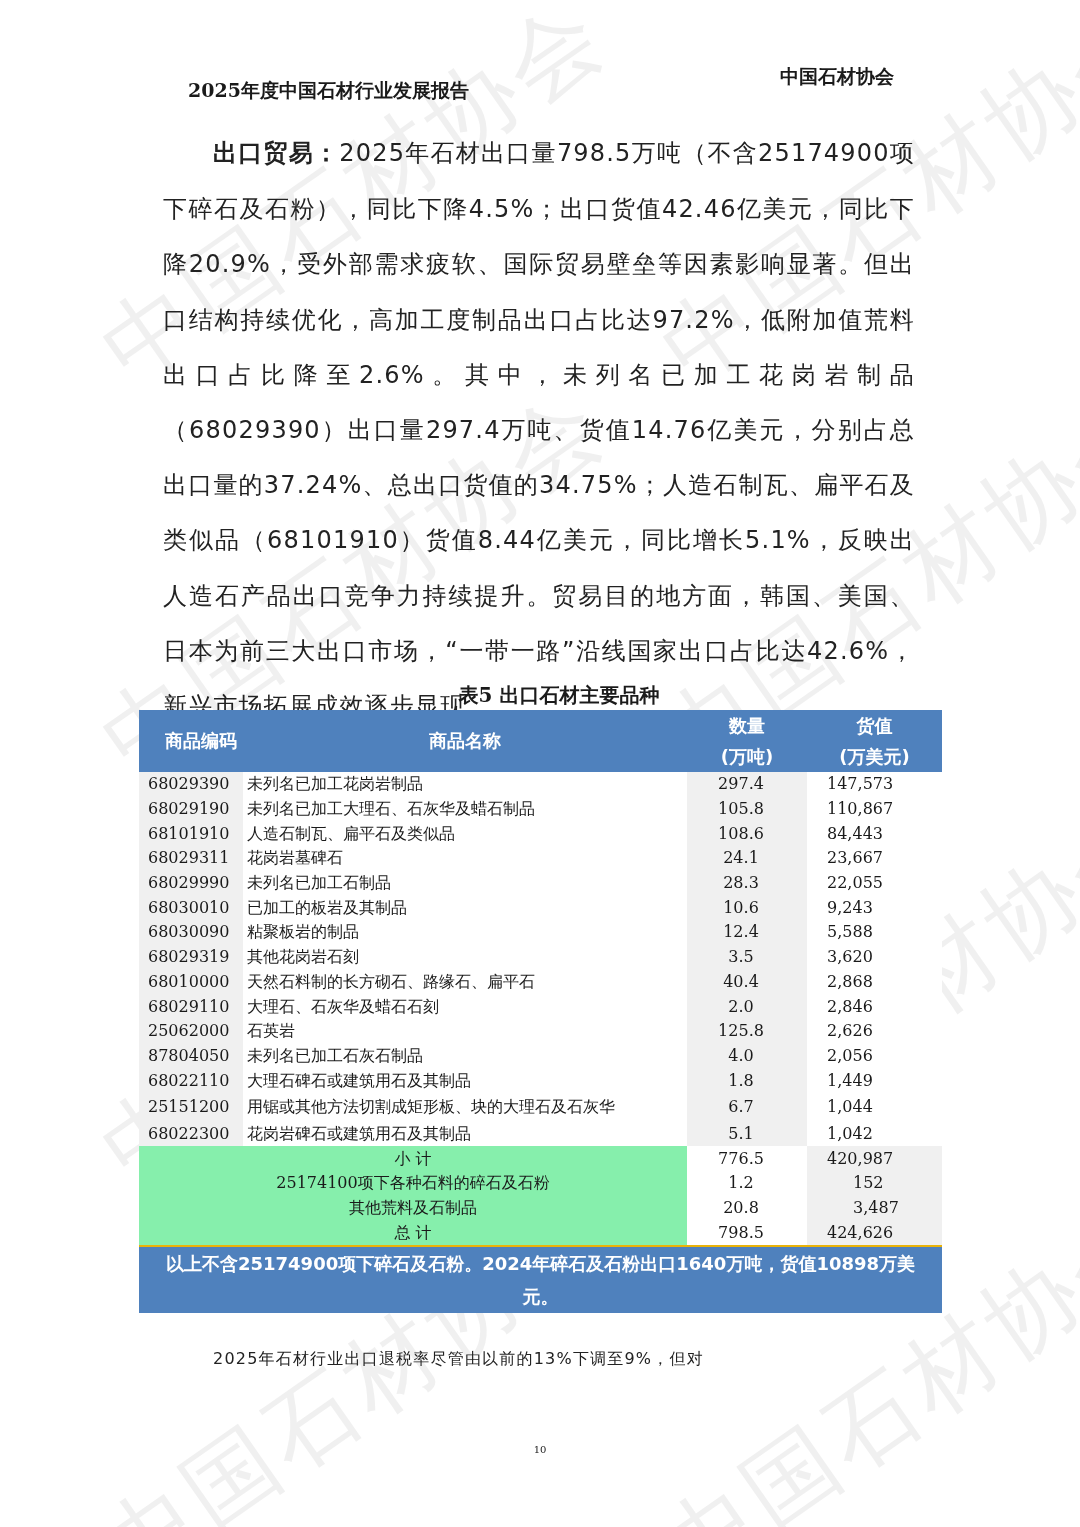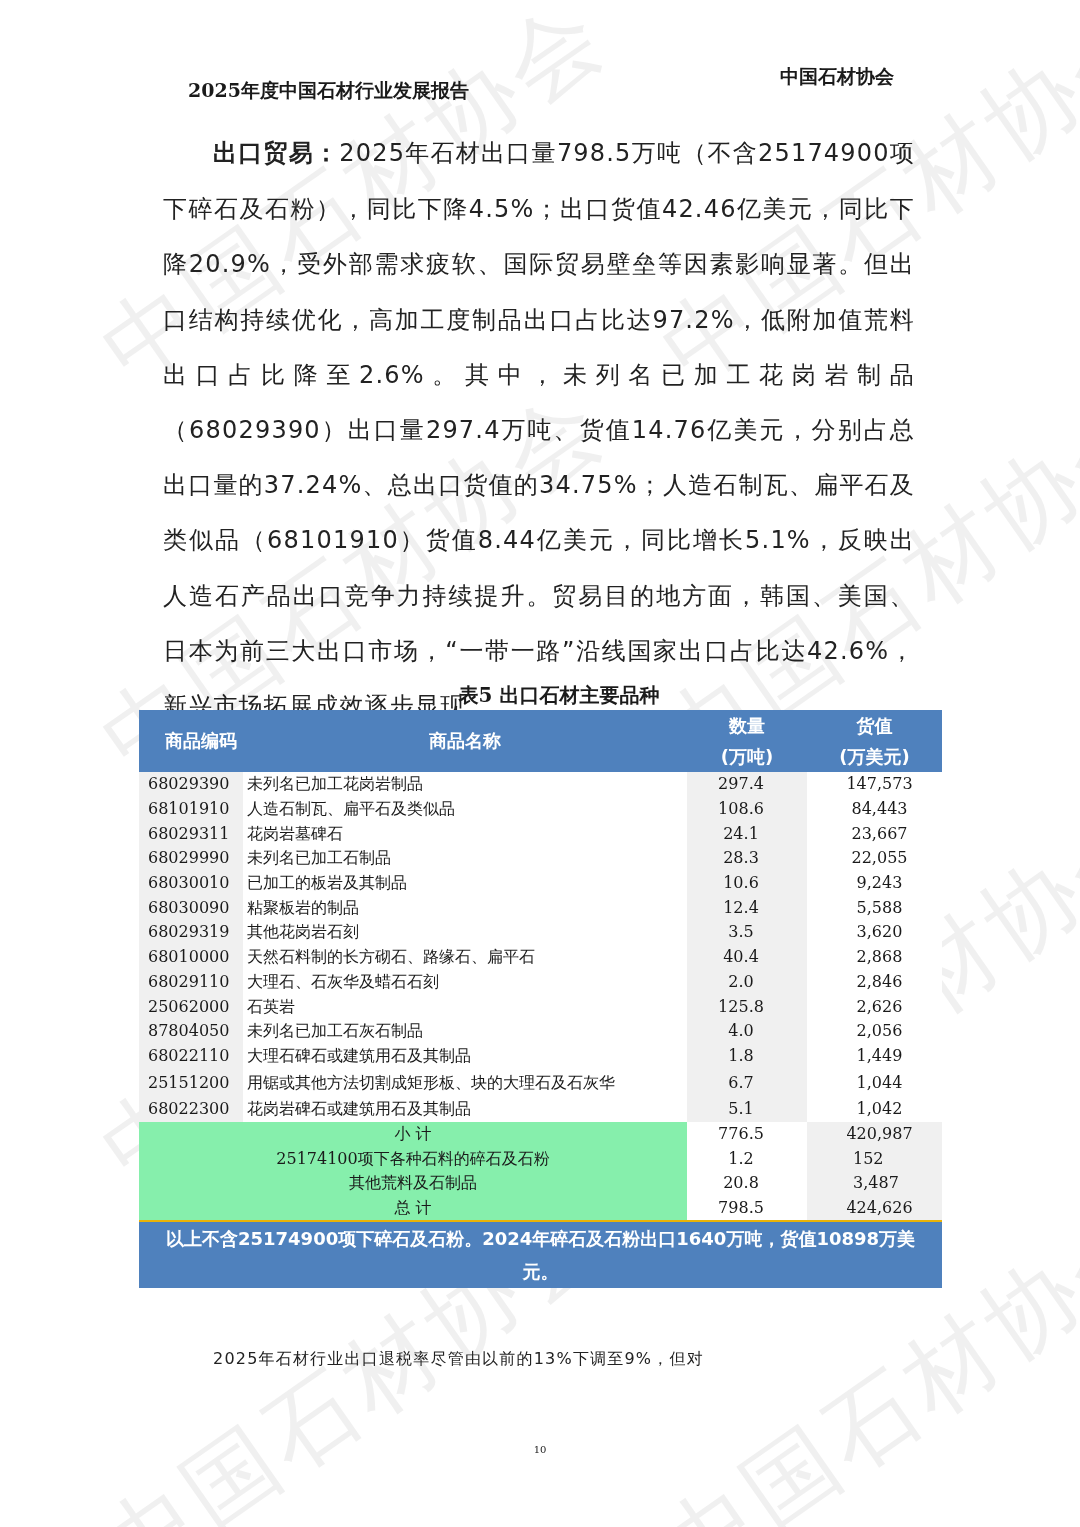--- a/index.html
+++ b/index.html
@@ -133,21 +133,21 @@
       padding-bottom: 2px;
       margin-top: 47px;
     }
     .export-table td.c-qty {
       background: #f0f0f0;
       text-align: center;
       padding-right: 16px;
     }
     .export-table td.c-val {
       background: #ffffff;
-      text-align: center;
+      text-align: left;
       padding-right: 10px;
       padding-left: 20px;
     }
     .export-table tr.sum td.c-label {
       background: #86efac;
       text-align: center;
       letter-spacing: 0;
     }
     .export-table tr.sum td.c-qty { background: #ffffff; }
     .export-table tr.sum td.c-val { background: #f0f0f0; }
@@ -235,20 +235,26 @@
     </tr>
   </thead>
   <tbody>
     <tr>
       <td class="c-code">68029390</td>
       <td class="c-name">未列名已加工花岗岩制品</td>
       <td class="c-qty">297.4</td>
       <td class="c-val">147,573</td>
     </tr>
     <tr>
+      <td class="c-code">68029190</td>
+      <td class="c-name">未列名已加工大理石、石灰华及蜡石制品</td>
+      <td class="c-qty">105.8</td>
+      <td class="c-val">110,867</td>
+    </tr>
+    <tr>
       <td class="c-code">68101910</td>
       <td class="c-name">人造石制瓦、扁平石及类似品</td>
       <td class="c-qty">108.6</td>
       <td class="c-val">84,443</td>
     </tr>
     <tr>
       <td class="c-code">68029311</td>
       <td class="c-name">花岗岩墓碑石</td>
       <td class="c-qty">24.1</td>
       <td class="c-val">23,667</td>

